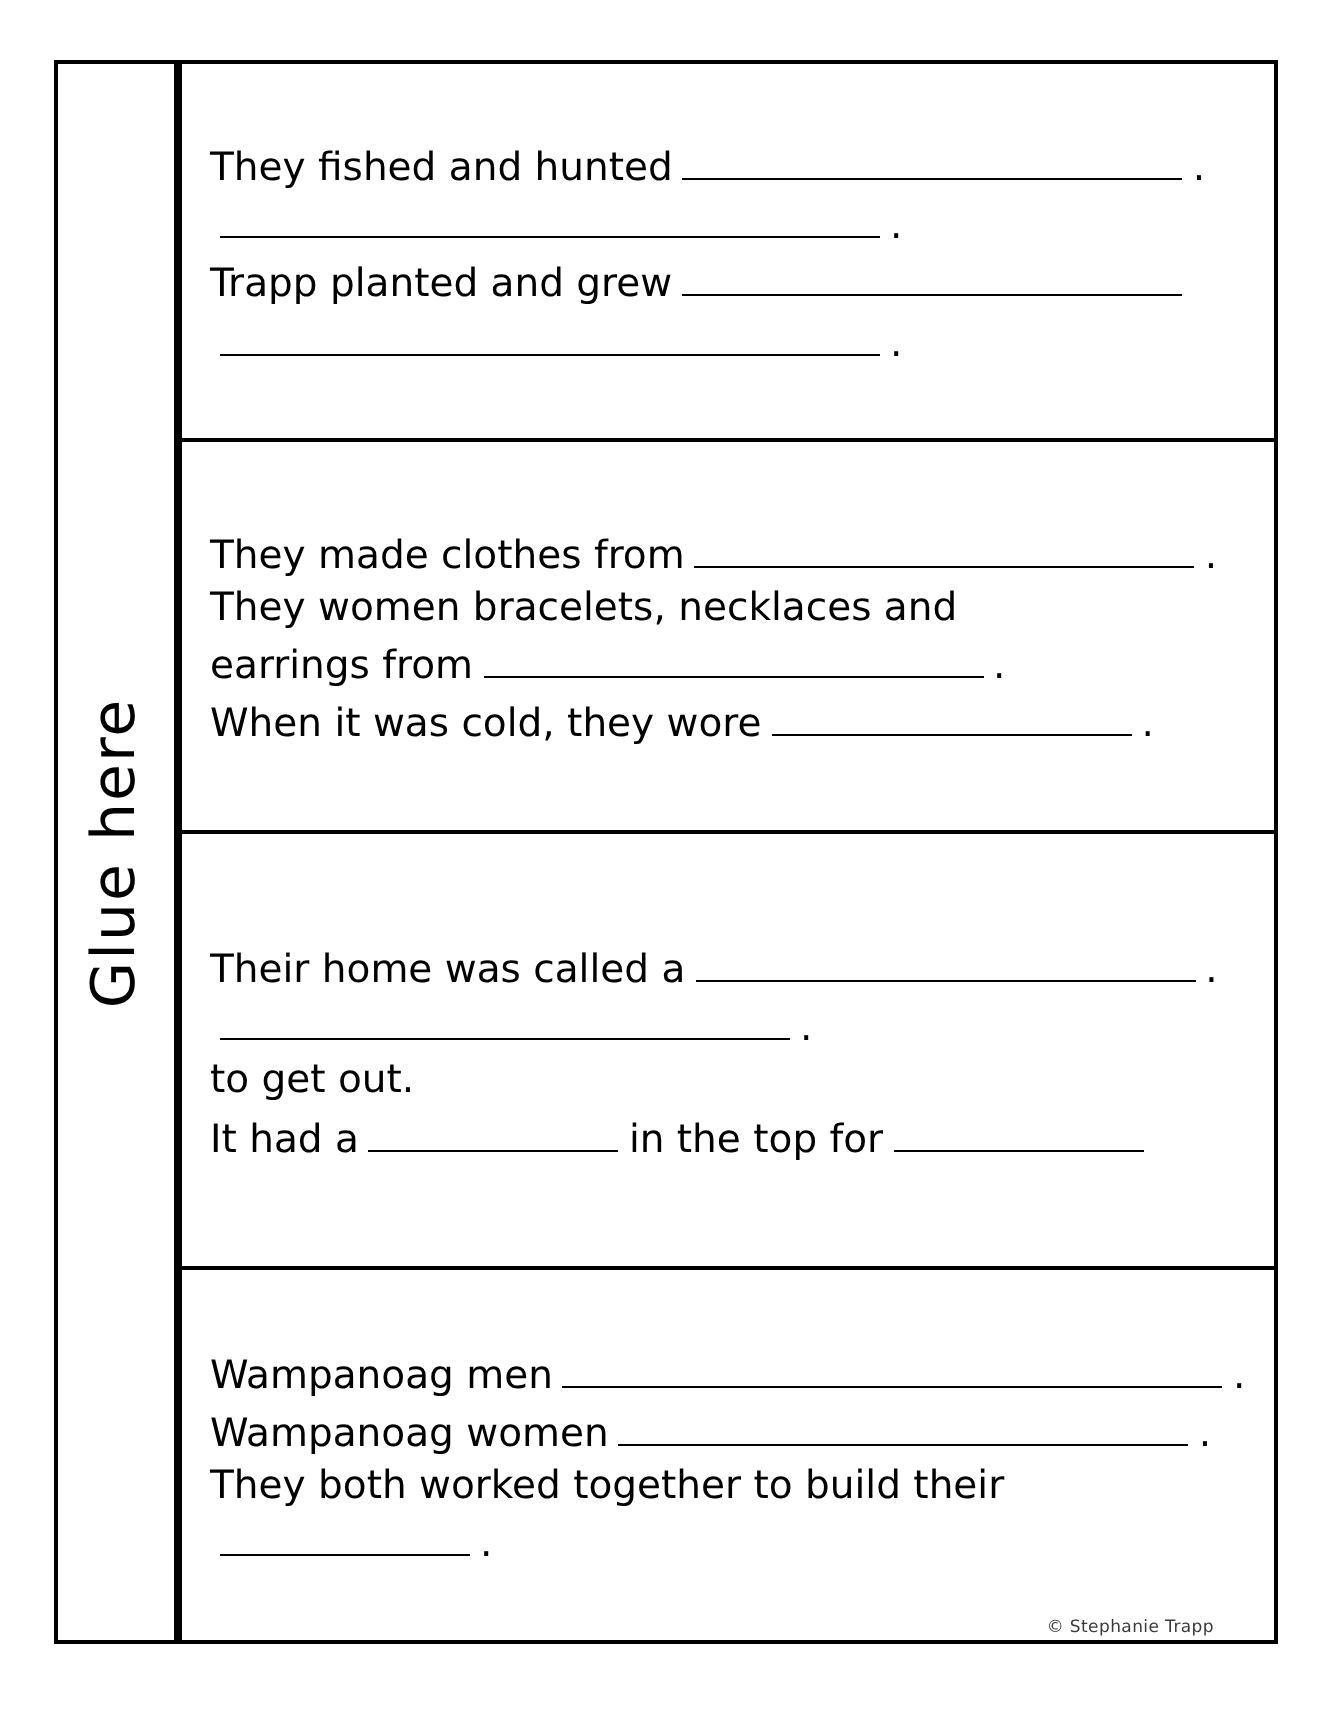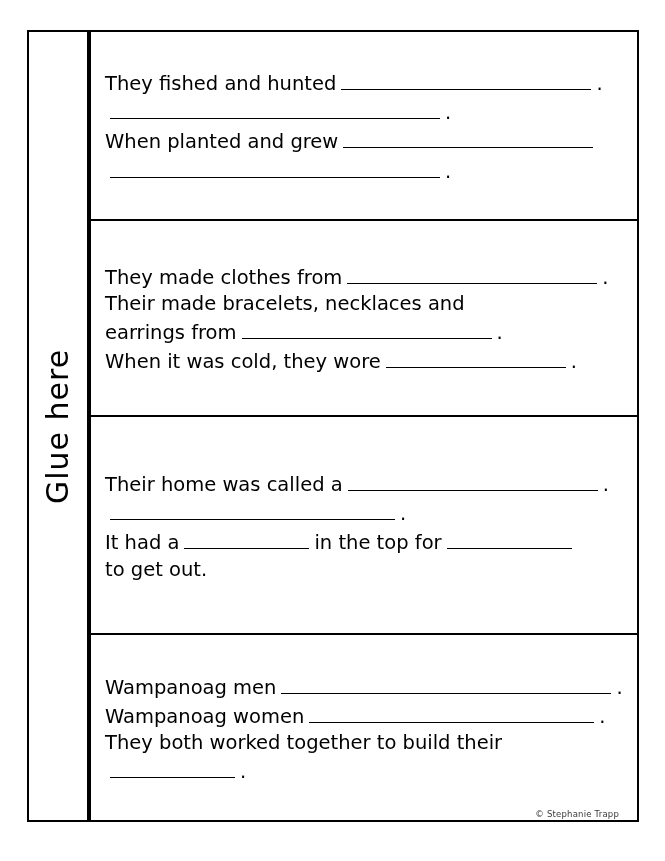--- a/index.html
+++ b/index.html
@@ -104,21 +104,21 @@
     vertical-align: bottom;
   }
   .b-sm { width: 125px; }
   .b-lg { width: 180px; }
   .b-xxl { width: 250px; }
   .b-xxxl { width: 285px; }
   .b-full { width: 330px; }
 
   .credit {
     position: absolute;
-    right: 20px;
+    right: 32px;
     bottom: 6px;
     font-size: 8.5px;
     color: #3a3a3a;
     letter-spacing: 0.2px;
     font-family: "DejaVu Sans", sans-serif;
   }
 </style>
 </head>
 <body>
 
@@ -134,36 +134,36 @@
           <div class="line">
             <span class="txt">They fished and hunted</span>
             <span class="blank b-xxl"></span>
             <span class="txt">.</span>
           </div>
           <div class="line">
             <span class="blank b-full"></span>
             <span class="txt">.</span>
           </div>
           <div class="line">
-            <span class="txt">When planted and grew</span>
+            <span class="txt">Trapp planted and grew</span>
             <span class="blank b-xxl"></span>
           </div>
           <div class="line">
             <span class="blank b-full"></span>
             <span class="txt">.</span>
           </div>
         </div>
       <div class="flap flap-2">
           <div class="line">
             <span class="txt">They made clothes from</span>
             <span class="blank b-xxl"></span>
             <span class="txt">.</span>
           </div>
           <div class="line">
-            <span class="txt">Their made bracelets, necklaces and</span>
+            <span class="txt">They women bracelets, necklaces and</span>
           </div>
           <div class="line">
             <span class="txt">earrings from</span>
             <span class="blank b-xxl"></span>
             <span class="txt">.</span>
           </div>
           <div class="line">
             <span class="txt">When it was cold, they wore</span>
             <span class="blank b-lg"></span>
             <span class="txt">.</span>
@@ -171,30 +171,30 @@
         </div>
       <div class="flap flap-3">
           <div class="line">
             <span class="txt">Their home was called a</span>
             <span class="blank b-xxl"></span>
             <span class="txt">.</span>
           </div>
           <div class="line">
             <span class="blank b-xxxl"></span>
             <span class="txt">.</span>
+          </div>
+          <div class="line">
+            <span class="txt">to get out.</span>
           </div>
           <div class="line">
             <span class="txt">It had a</span>
             <span class="blank b-sm"></span>
             <span class="txt">in the top for</span>
             <span class="blank b-sm"></span>
           </div>
-          <div class="line">
-            <span class="txt">to get out.</span>
-          </div>
         </div>
       <div class="flap flap-4">
           <div class="line">
             <span class="txt">Wampanoag men</span>
             <span class="blank b-full"></span>
             <span class="txt">.</span>
           </div>
           <div class="line">
             <span class="txt">Wampanoag women</span>
             <span class="blank b-xxxl"></span>

